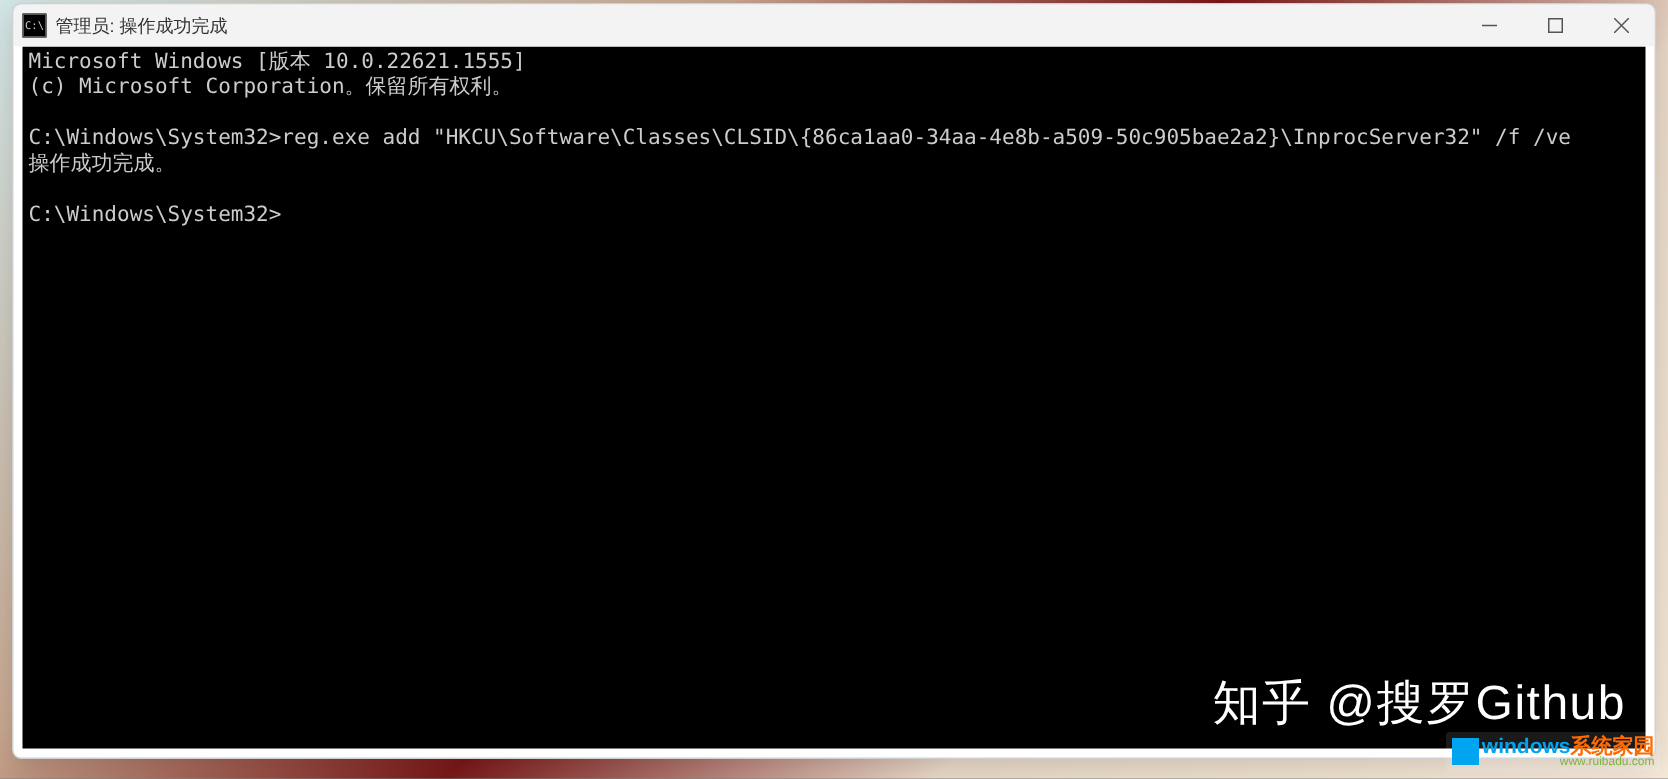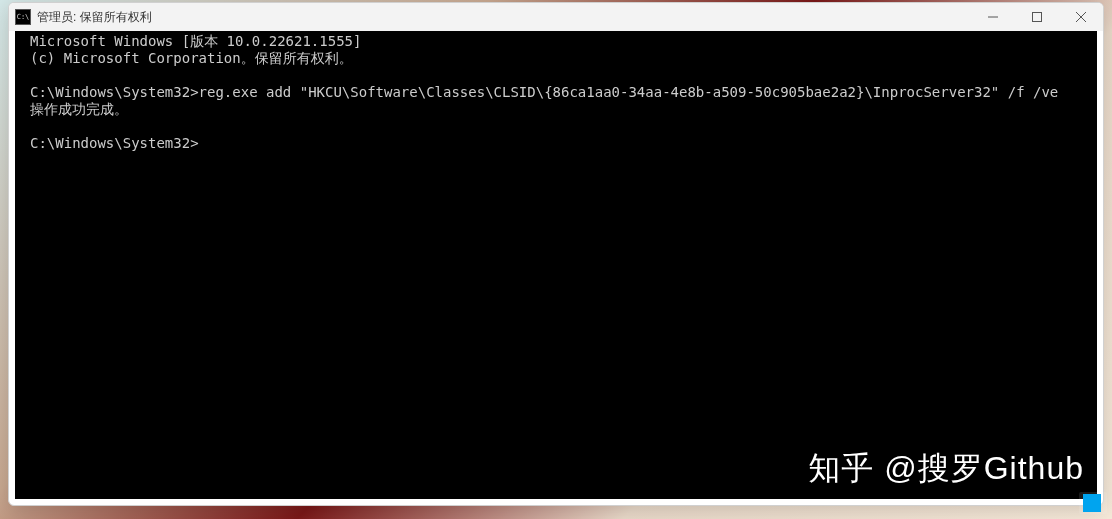--- a/index.html
+++ b/index.html
@@ -72,21 +72,21 @@
       cursor: pointer;
     }
     .terminal {
       width: 100%;
       height: calc(100% - 28px);
       background: #000000;
       color: #cccccc;
       font-family: "Consolas", "NSimSun", "SimSun", monospace;
       font-size: 14px;
       line-height: 17px;
-      padding: 2px 15px;
+      padding: 2px 4px;
       overflow-x: hidden;
       overflow-y: auto;
       white-space: pre-wrap;
       word-break: break-all;
       margin: 0 6px 6px 6px;
       width: calc(100% - 12px);
       height: calc(100% - 34px);
     }
     .watermark {
       position: absolute;
@@ -138,21 +138,21 @@
     }
   </style>
 </head>
 <body>
 
 <div class="window">
   <div class="titlebar">
     <div class="titlebar-icon">
       <span class="titlebar-icon-inner">C:\</span>
     </div>
-    <span class="titlebar-text">管理员: 保留所有权利</span>
+    <span class="titlebar-text">管理员: 操作成功完成</span>
     <div class="window-controls">
       <div class="win-btn">
         <svg width="10" height="10" viewBox="0 0 10 10">
             <line x1="0" y1="5" x2="10" y2="5" stroke="currentColor" stroke-width="1"></line>
           </svg>
       </div>
       <div class="win-btn">
         <svg width="10" height="10" viewBox="0 0 10 10">
             <rect x="0.5" y="0.5" width="9" height="9" fill="none" stroke="currentColor" stroke-width="1"></rect>
           </svg>
@@ -171,13 +171,19 @@
 C:\Windows\System32&gt;reg.exe add "HKCU\Software\Classes\CLSID\{86ca1aa0-34aa-4e8b-a509-50c905bae2a2}\InprocServer32" /f /ve
 操作成功完成。
 
 C:\Windows\System32&gt;</div>
 </div>
 
 <div class="watermark">知乎 @搜罗Github</div>
 
 <div class="bottom-logo">
   <div class="win-flag"></div>
+  <div class="bottom-logo-text">
+    <div class="bottom-logo-main">
+      <span class="blue">windows</span><span class="orange">系统家园</span>
+    </div>
+    <div class="bottom-logo-sub">www.ruibadu.com</div>
+  </div>
 </div>
 
 </body></html>

